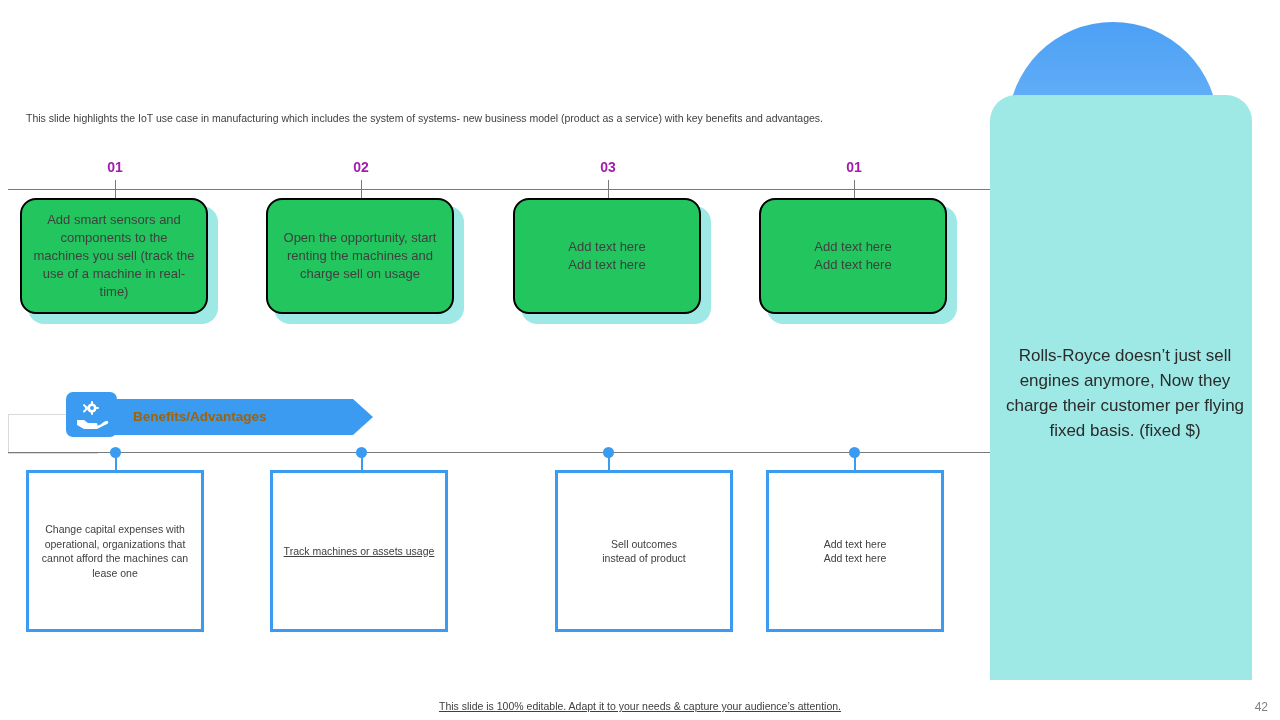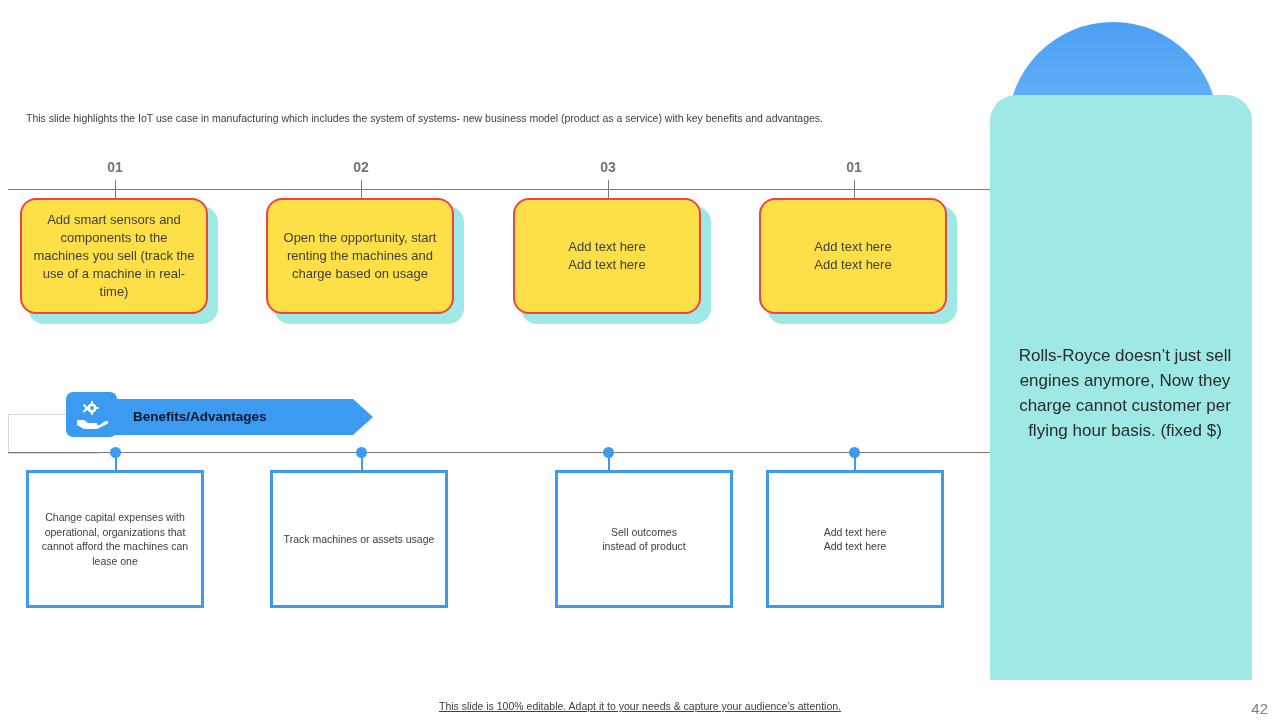--- a/index.html
+++ b/index.html
@@ -79,21 +79,21 @@
     top: 189px;
     width: 982px;
     height: 1px;
     background: #7a7a7a;
   }
   .step-number {
     position: absolute;
     top: 159px;
     font-size: 14px;
     font-weight: bold;
-    color: #737373;
+    color: #a21caf;
     text-align: center;
     width: 40px;
   }
   .tick {
     position: absolute;
     top: 180px;
     width: 1px;
     height: 20px;
     background: #7a7a7a;
   }
@@ -113,22 +113,22 @@
     height: 118px;
     background: #9ee9e6;
     border-radius: 16px;
   }
   .top-card {
     position: absolute;
     left: 0;
     top: 0;
     width: 188px;
     height: 116px;
-    background: #fde047;
-    border: 2px solid #ef4444;
+    background: #22c55e;
+    border: 2px solid #000000;
     border-radius: 16px;
     display: flex;
     align-items: center;
     justify-content: center;
     box-sizing: border-box;
   }
   .top-card-text {
     font-size: 13px;
     line-height: 18px;
     color: #404040;
@@ -167,21 +167,21 @@
     left: 108px;
     top: 399px;
     width: 265px;
     height: 36px;
   }
   .benefits-label {
     position: absolute;
     left: 133px;
     top: 409px;
     font-size: 13.5px;
-    color: #0f172a;
+    color: #a16207;
     font-weight: bold;
   }
 
   .hline-bottom {
     position: absolute;
     left: 8px;
     top: 452px;
     width: 982px;
     height: 1px;
     background: #7a7a7a;
@@ -202,21 +202,21 @@
     height: 16px;
     background: #3a9bf0;
     top: 456px;
   }
 
   
   .bottom-card {
     position: absolute;
     top: 470px;
     width: 178px;
-    height: 138px;
+    height: 162px;
     border: 3px solid #3a9bf0;
     background: #ffffff;
     box-sizing: border-box;
     display: flex;
     align-items: center;
     justify-content: center;
   }
   .bottom-card-text {
     font-size: 10.5px;
     line-height: 14.5px;
@@ -234,32 +234,32 @@
     width: 1280px;
     text-align: center;
     font-size: 10.5px;
     color: #404040;
     text-decoration: underline;
   }
   .page-num {
     position: absolute;
     right: 12px;
     top: 700px;
-    font-size: 15px;
+    font-size: 12px;
     color: #808080;
   }
 </style>
 </head>
 <body>
 
 <div class="slide">
 
   <div class="right-circle"></div>
   <div class="right-panel"></div>
-  <div class="right-panel-text">Rolls-Royce doesn’t just sell engines anymore, Now they charge cannot customer per flying hour basis. (fixed $)</div>
+  <div class="right-panel-text">Rolls-Royce doesn’t just sell engines anymore, Now they charge their customer per flying fixed basis. (fixed $)</div>
 
   <div class="subtitle">This slide highlights the IoT use case in manufacturing which includes the system of systems- new business model (product as a service) with key benefits and advantages.</div>
 
   <div class="hline-top"></div>
 
   <div class="step-number" style="left:95px;">01</div>
   <div class="step-number" style="left:341px;text-align:center;">02</div>
   <div class="step-number" style="left:588px;">03</div>
   <div class="step-number" style="left:834px;">01</div>
 
@@ -270,21 +270,21 @@
 
   <div class="top-card-wrap" style="left:20px;">
     <div class="top-card-shadow"></div>
     <div class="top-card">
       <div class="top-card-text">Add smart sensors and components to the machines you sell (track the use of a machine in real-time)</div>
     </div>
   </div>
   <div class="top-card-wrap" style="left:266px;">
     <div class="top-card-shadow"></div>
     <div class="top-card">
-      <div class="top-card-text">Open the opportunity, start renting the machines and charge based on usage</div>
+      <div class="top-card-text">Open the opportunity, start renting the machines and charge sell on usage</div>
     </div>
   </div>
   <div class="top-card-wrap" style="left:513px;">
     <div class="top-card-shadow"></div>
     <div class="top-card">
       <div class="top-card-text">Add text here
 Add text here</div>
     </div>
   </div>
   <div class="top-card-wrap" style="left:759px;">
@@ -321,21 +321,21 @@
   <div class="conn-dot" style="left:356px;"></div>
   <div class="conn-line" style="left:361px;"></div>
   <div class="conn-dot" style="left:603px;"></div>
   <div class="conn-line" style="left:608px;"></div>
   <div class="conn-dot" style="left:849px;"></div>
   <div class="conn-line" style="left:854px;"></div>
 
   <div class="bottom-card" style="left:26px;">
     <div class="bottom-card-text">Change capital expenses with operational, organizations that cannot afford the machines can lease one</div>
   </div>
-  <div class="bottom-card" style="left:270px;">
+  <div class="bottom-card" style="left:270px;text-decoration:underline;">
     <div class="bottom-card-text">Track machines or assets usage</div>
   </div>
   <div class="bottom-card" style="left:519px;margin-left:36px;">
     <div class="bottom-card-text">Sell outcomes
 instead of product</div>
   </div>
   <div class="bottom-card" style="left:766px;">
     <div class="bottom-card-text">Add text here
 Add text here</div>
   </div>

